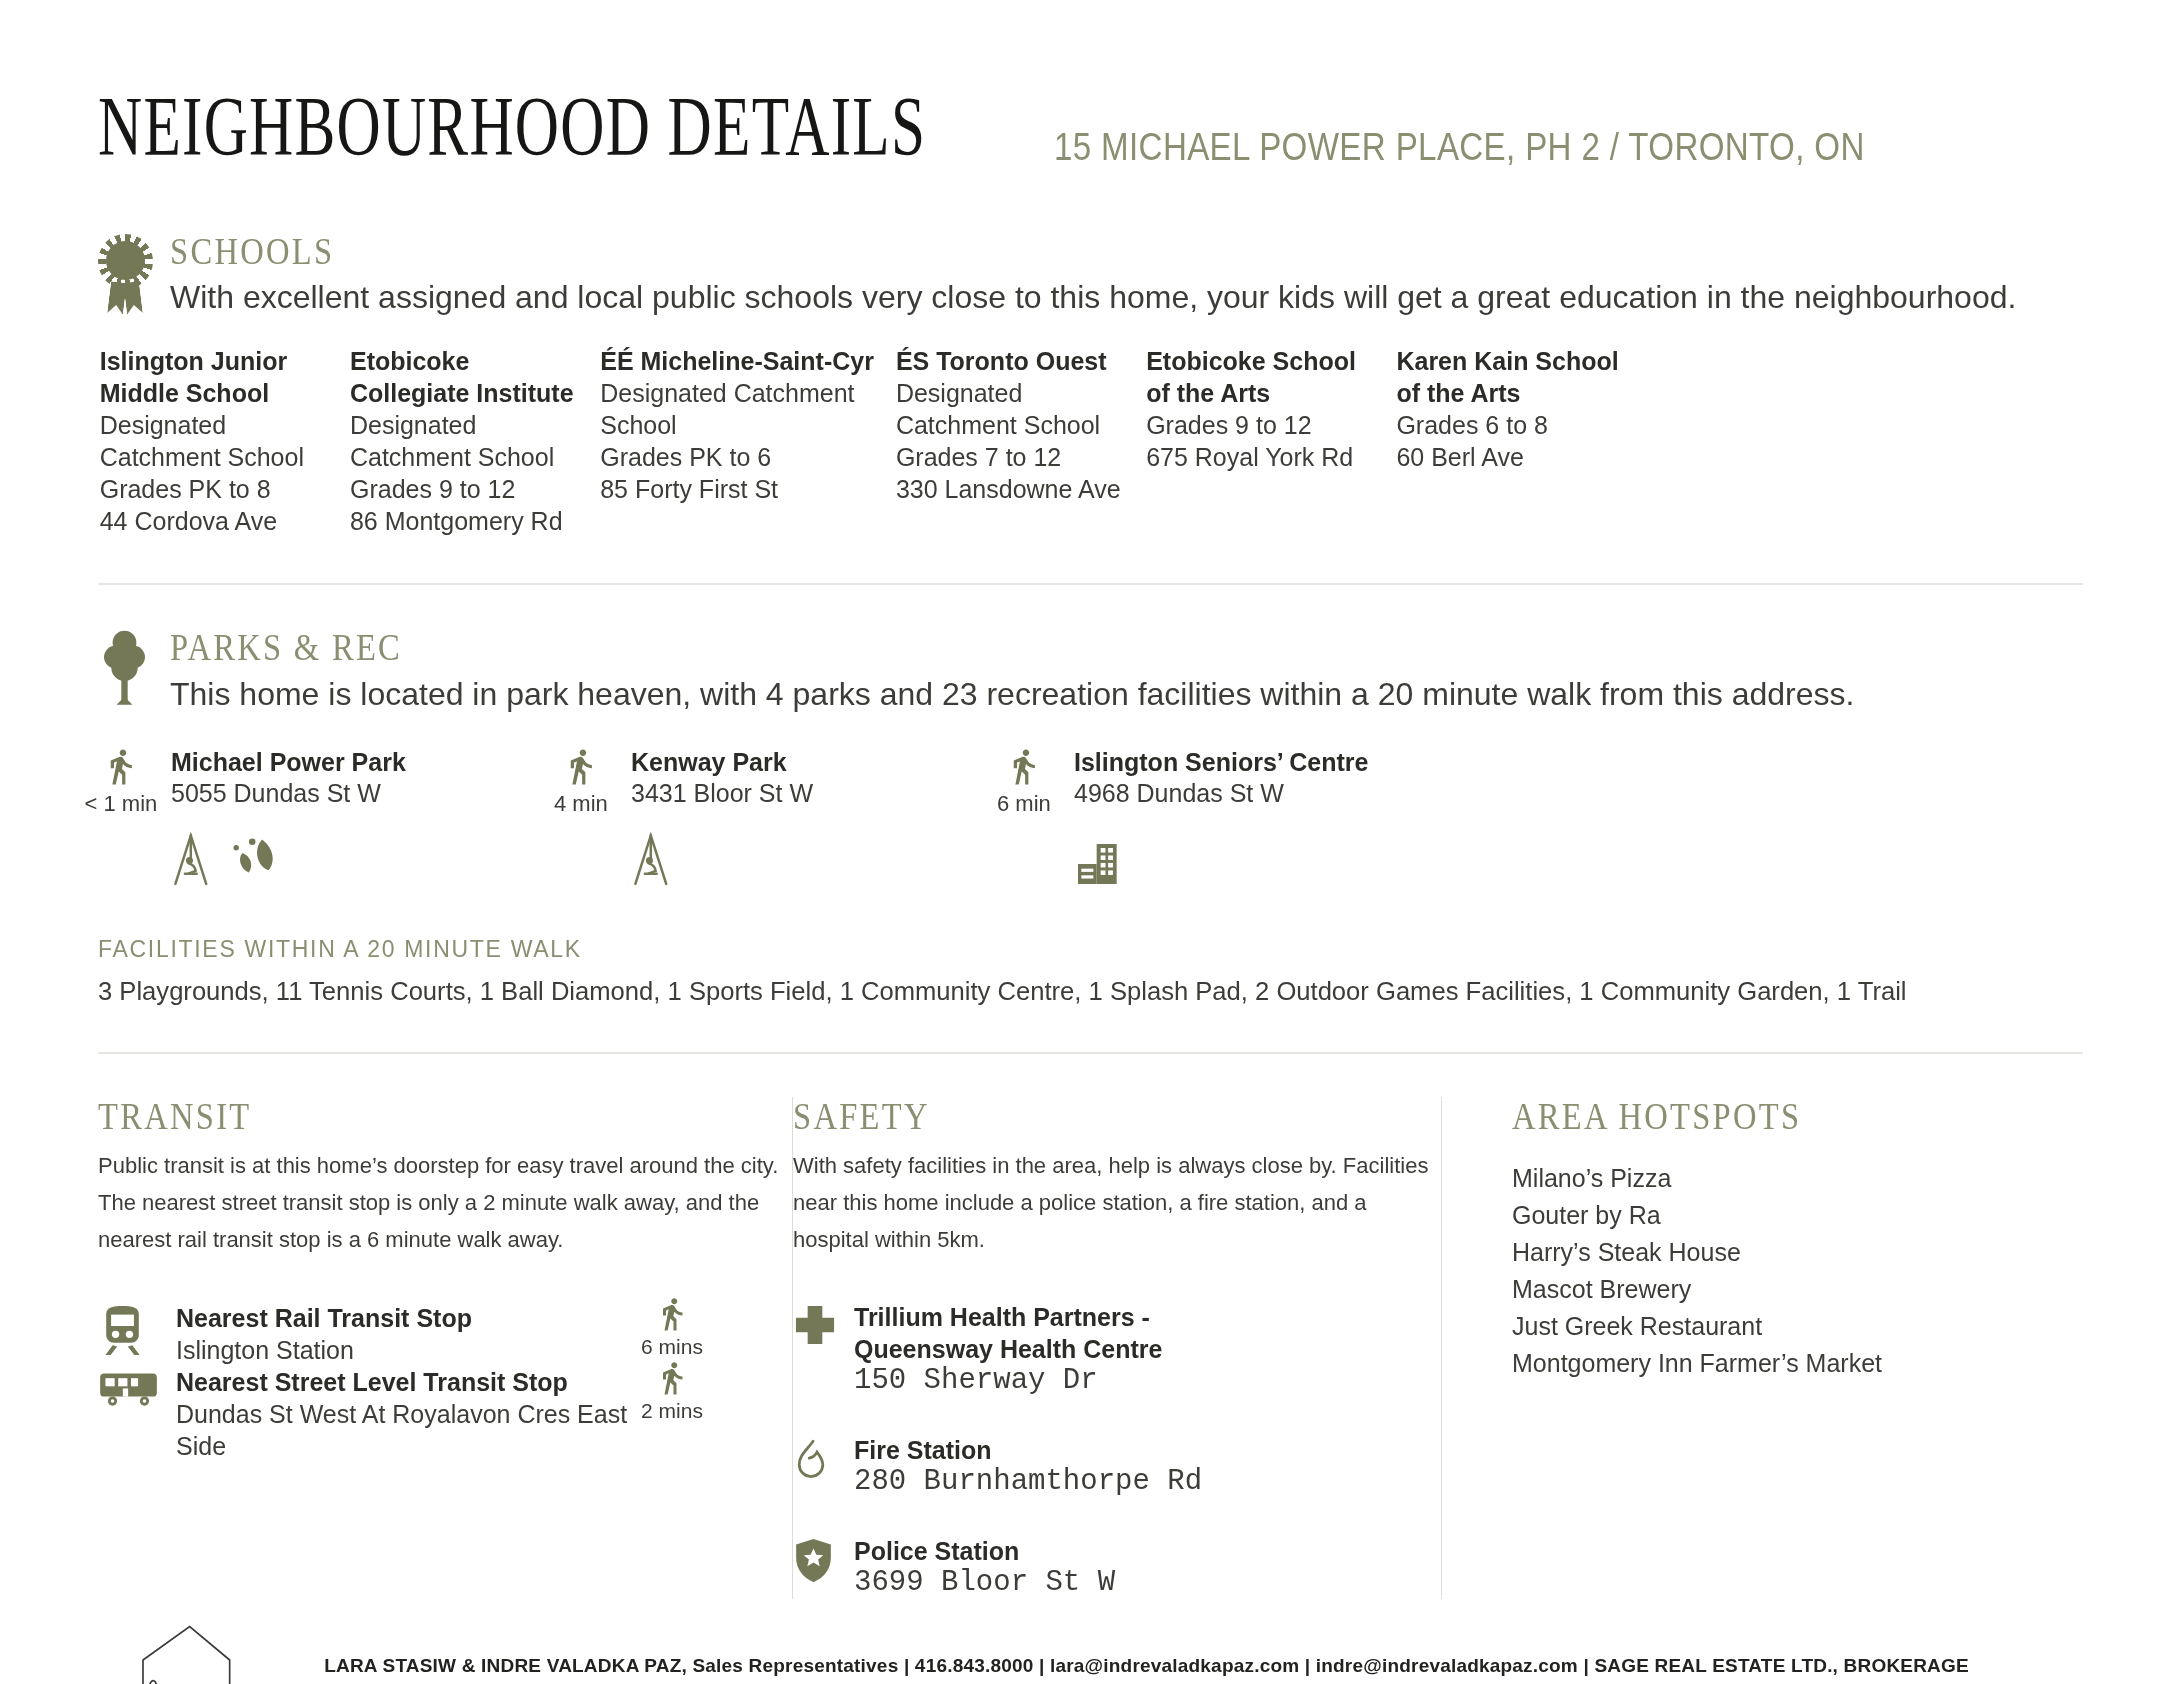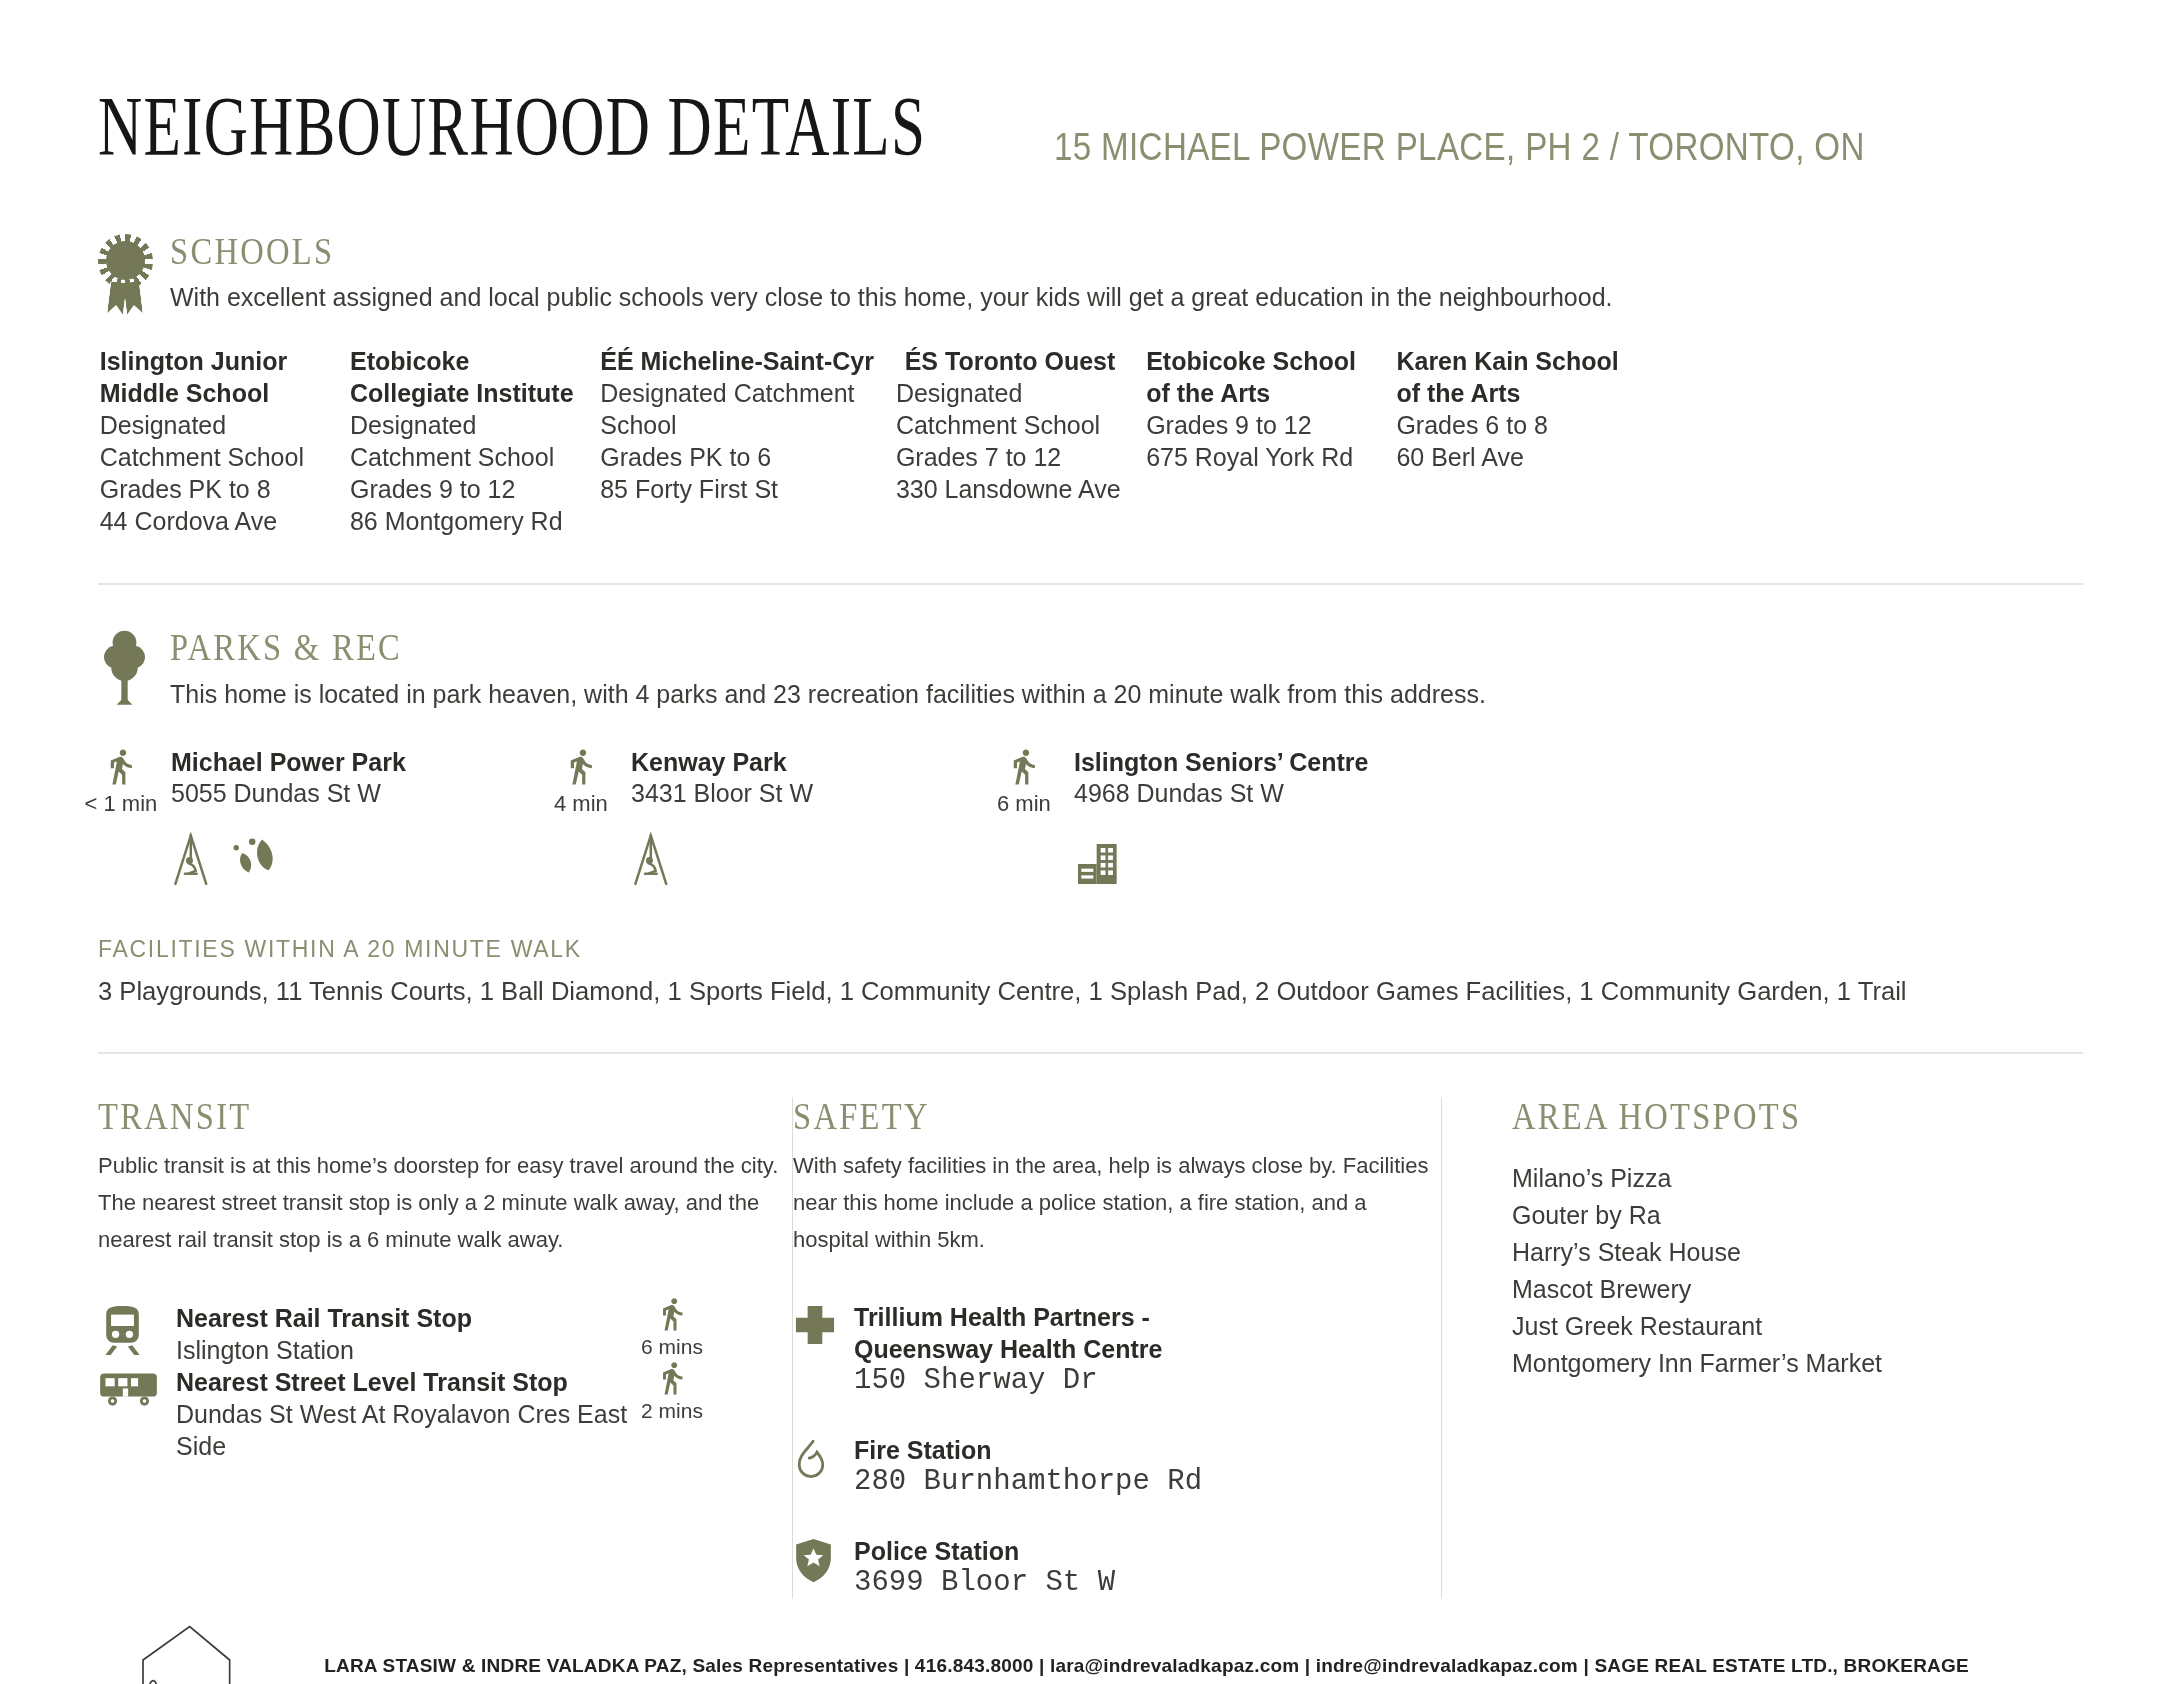--- a/index.html
+++ b/index.html
@@ -27,31 +27,31 @@
     display:inline-block;transform:scaleX(.85);transform-origin:left bottom;
   }
 
   
   .sec-head{display:grid;grid-template-columns:72px 1fr;align-items:start;}
   h2.sec-title{
     font-family:"Liberation Serif",serif;font-weight:500;color:var(--olive-head);
     font-size:37px;letter-spacing:2.6px;line-height:1.1;
     display:inline-block;transform:scaleX(.88);transform-origin:left top;
   }
-  .desc{font-size:25px;line-height:37px;color:var(--ink);margin-top:6.8px;}
+  .desc{font-size:32px;line-height:37px;color:var(--ink);margin-top:6.8px;}
 
   
   .schools{margin-top:55px;}
   .schools-grid{
     margin-top:29px;margin-left:1.7px;width:1525px;
     display:grid;grid-template-columns:repeat(6,1fr);column-gap:22px;
   }
   .school{font-size:25px;line-height:32px;}
   .s-name{font-weight:600;color:var(--ink-bold);}
-  .s-name.nowrap{white-space:nowrap;text-align:center;}
+  .s-name.nowrap{white-space:nowrap;}
 
   .divider{border:none;border-top:2.6px solid var(--divider);margin-top:46px;}
 
   
   .parks{margin-top:43px;}
   .parks-row{display:flex;margin-top:34px;}
   .park{display:grid;grid-template-columns:73px 1fr;align-items:start;}
   .park-1{width:460px;}.park-2{width:443px;}.park-3{width:477px;}
   .walkcol{display:flex;flex-direction:column;align-items:center;width:56px;margin-left:-5.1px;}
   .walktime{font-size:22px;color:var(--ink);margin-top:5.1px;white-space:nowrap;}

